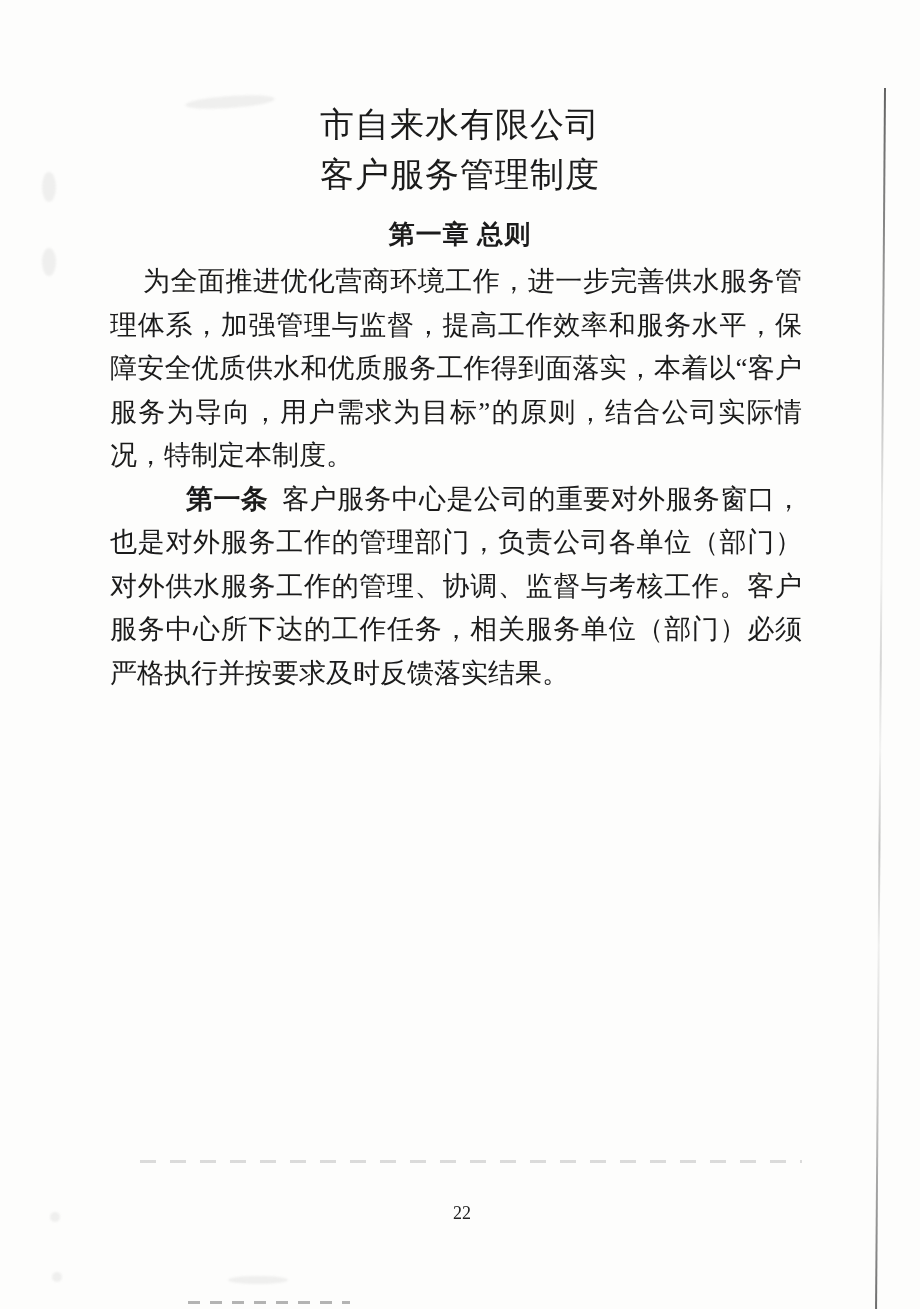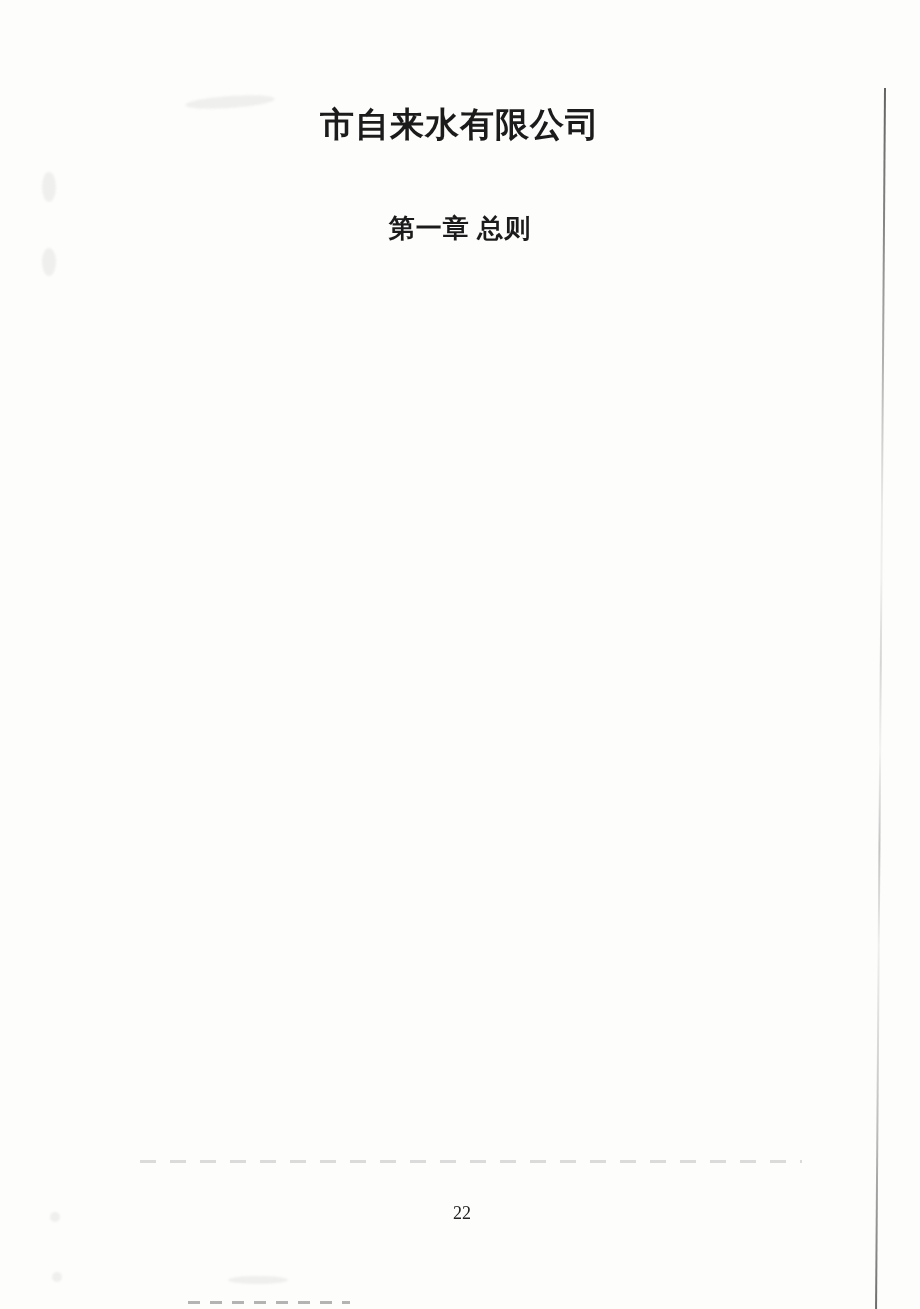--- a/index.html
+++ b/index.html
@@ -13,27 +13,27 @@
     width: 920px; height: 1309px;
     background: #fdfdfc;
     overflow: hidden;
     color: #1b1b1b;
   }
 
   
   .title-block {
     margin: 100px 0 0 0;
     text-align: center;
-    font-weight: 700;
+    font-weight: 400;
     font-size: 34px;
     line-height: 50px;
     letter-spacing: 1px;
   }
   .chapter-heading {
-    margin-top: 64px;
+    margin-top: 20px;
     text-align: center;
     font-weight: 700;
     font-size: 26px;
     line-height: 30px;
     letter-spacing: 1px;
   }
   .body-block {
     margin: 10px auto 0 110px;
     width: 692px;
     font-size: 27px;
@@ -105,25 +105,28 @@
   .smudge.s5 { top: 1272px; left: 52px; width: 10px; height: 10px; }
   .smudge.s6 { top: 1276px; left: 228px; width: 60px; height: 8px; }
 </style>
 </head>
 <body>
 
 <div class="page">
 
   <div class="title-block">
     <div>市自来水有限公司</div>
+    <div>客户服务管理制度</div>
   </div>
 
   <div class="chapter-heading">第一章 总则</div>
 
   <div class="body-block">
+    <p class="intro">为全面推进优化营商环境工作，进一步完善供水服务管理体系，加强管理与监督，提高工作效率和服务水平，保障安全优质供水和优质服务工作得到面落实，本着以“客户服务为导向，用户需求为目标”的原则，结合公司实际情况，特制定本制度。</p>
+    <p class="article"><b class="art-num">第一条</b><span>客户服务中心是公司的重要对外服务窗口，也是对外服务工作的管理部门，负责公司各单位（部门）对外供水服务工作的管理、协调、监督与考核工作。客户服务中心所下达的工作任务，相关服务单位（部门）必须严格执行并按要求及时反馈落实结果。</span></p>
   </div>
 
   <div class="page-number">22</div>
 
   <div class="scan-vline"></div>
   <div class="ghost-line"></div>
   <div class="bottom-dashes"></div>
   <div class="smudge s1"></div>
   <div class="smudge s2"></div>
   <div class="smudge s3"></div>

